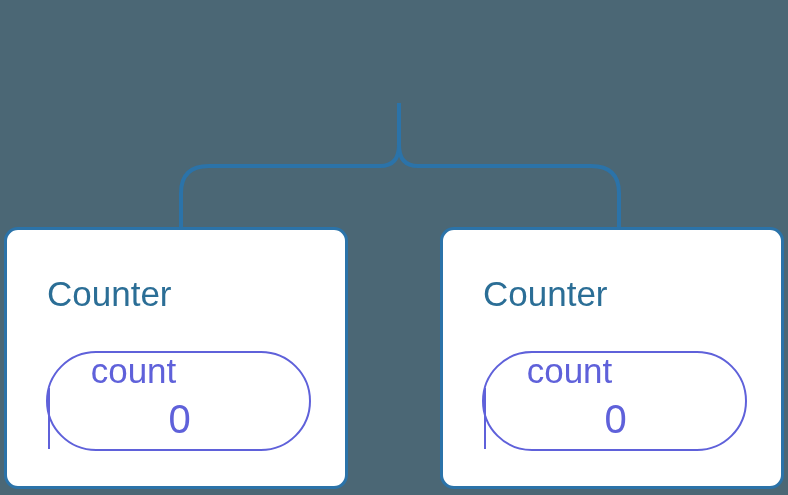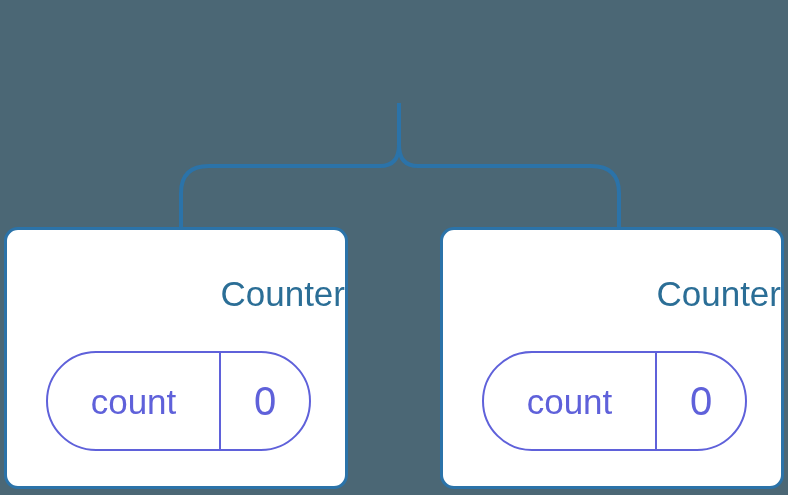--- a/index.html
+++ b/index.html
@@ -54,33 +54,35 @@
     border-radius: 14px;
     z-index: 1;
   }
   .card-1 { left: 4px; }
   .card-2 { left: 440px; }
   .card-title {
     position: absolute;
     top: 46px;
     left: 0;
     width: 100%;
-    text-align: right;
+    text-align: left;
     color: var(--heading-text);
     font-size: 35px;
     line-height: 1;
+    padding-left: 40px;
   }
   .state-pill {
     position: absolute;
     left: 39px; top: 121px;
     width: 265px; height: 100px;
     border: 2px solid var(--state-accent);
     border-radius: 50px;
     display: flex;
     align-items: stretch;
+    flex-direction: column;
   }
   .pill-key-section {
     width: 171px;
     display: flex;
     align-items: center;
     justify-content: center;
   }
   .pill-value-section {
     flex: 1;
     border-left: 2px solid var(--state-accent);

